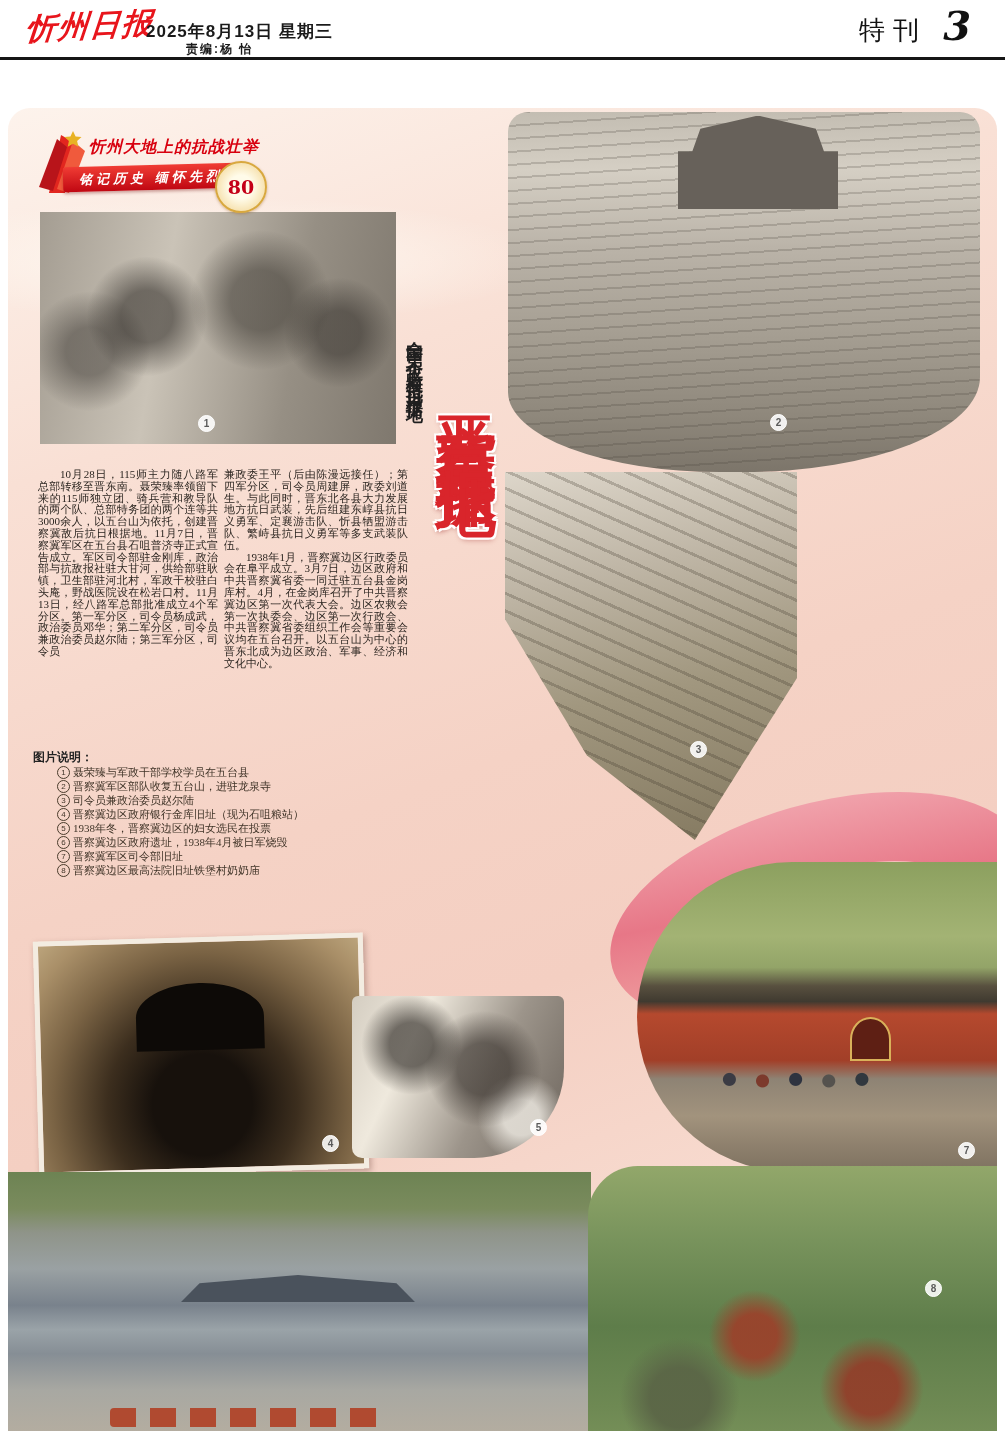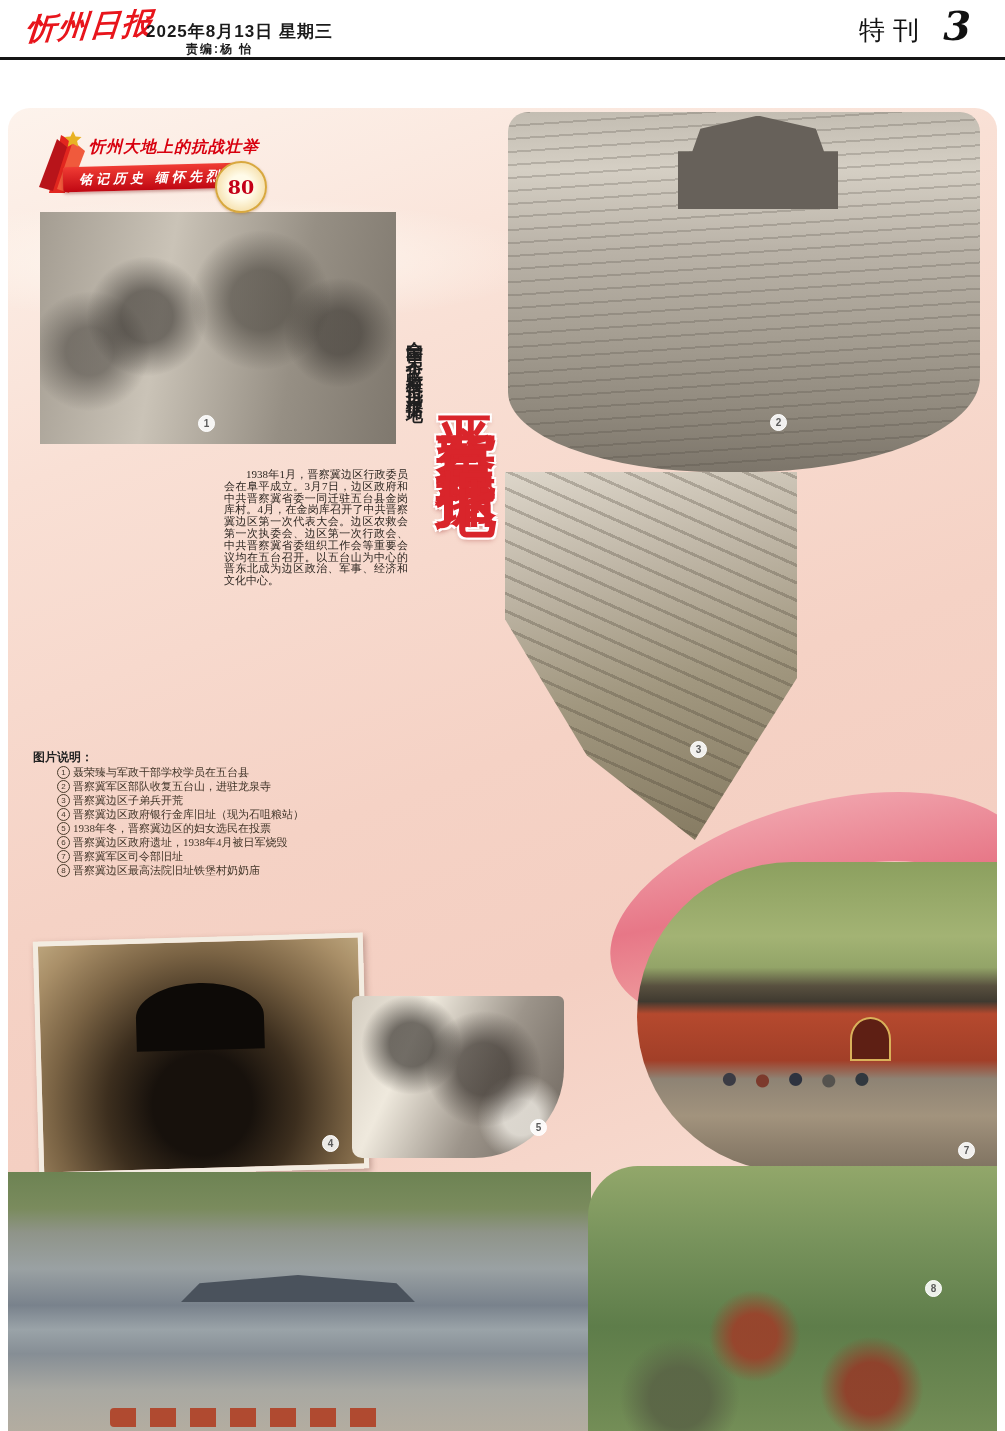--- a/index.html
+++ b/index.html
@@ -191,38 +191,40 @@
     <div class="pbadge" style="left:314px;top:1027px">4</div>
     <div class="pbadge" style="left:522px;top:1011px">5</div>
     <div class="pbadge" style="left:535px;top:1332px">6</div>
     <div class="pbadge" style="left:950px;top:1034px">7</div>
     <div class="pbadge" style="left:917px;top:1172px">8</div>
 
     <div class="v-kicker">全国第一个敌后模范抗日根据地</div>
     <div class="v-title">晋察冀抗日根据地</div>
 
     <div class="article-col col1">
+      <p>10月28日，115师主力随八路军总部转移至晋东南。聂荣臻率领留下来的115师独立团、骑兵营和教导队的两个队、总部特务团的两个连等共3000余人，以五台山为依托，创建晋察冀敌后抗日根据地。11月7日，晋察冀军区在五台县石咀普济寺正式宣告成立。军区司令部驻金刚库，政治部与抗敌报社驻大甘河，供给部驻耿镇，卫生部驻河北村，军政干校驻白头庵，野战医院设在松岩口村。11月13日，经八路军总部批准成立4个军分区。第一军分区，司令员杨成武，政治委员邓华；第二军分区，司令员兼政治委员赵尔陆；第三军分区，司令员</p>
     </div>
     <div class="article-col col2">
+      <p class="noindent">兼政委王平（后由陈漫远接任）；第四军分区，司令员周建屏，政委刘道生。与此同时，晋东北各县大力发展地方抗日武装，先后组建东崞县抗日义勇军、定襄游击队、忻县牺盟游击队、繁峙县抗日义勇军等多支武装队伍。</p>
       <p>1938年1月，晋察冀边区行政委员会在阜平成立。3月7日，边区政府和中共晋察冀省委一同迁驻五台县金岗库村。4月，在金岗库召开了中共晋察冀边区第一次代表大会。边区农救会第一次执委会、边区第一次行政会、中共晋察冀省委组织工作会等重要会议均在五台召开。以五台山为中心的晋东北成为边区政治、军事、经济和文化中心。</p>
     </div>
 
     <div class="cap-label">图片说明：</div>
     <div class="cap-list">
       <div class="cap-row">
         <span class="cnum">1</span>
         <span class="ctext">聂荣臻与军政干部学校学员在五台县</span>
       </div>
       <div class="cap-row">
         <span class="cnum">2</span>
         <span class="ctext">晋察冀军区部队收复五台山，进驻龙泉寺</span>
       </div>
       <div class="cap-row">
         <span class="cnum">3</span>
-        <span class="ctext">晋察冀边区子弟兵开荒</span>
+        <span class="ctext">司令员兼政治委员赵尔陆</span>
       </div>
       <div class="cap-row">
         <span class="cnum">4</span>
         <span class="ctext">晋察冀边区政府银行金库旧址（现为石咀粮站）</span>
       </div>
       <div class="cap-row">
         <span class="cnum">5</span>
         <span class="ctext">1938年冬，晋察冀边区的妇女选民在投票</span>
       </div>
       <div class="cap-row">

